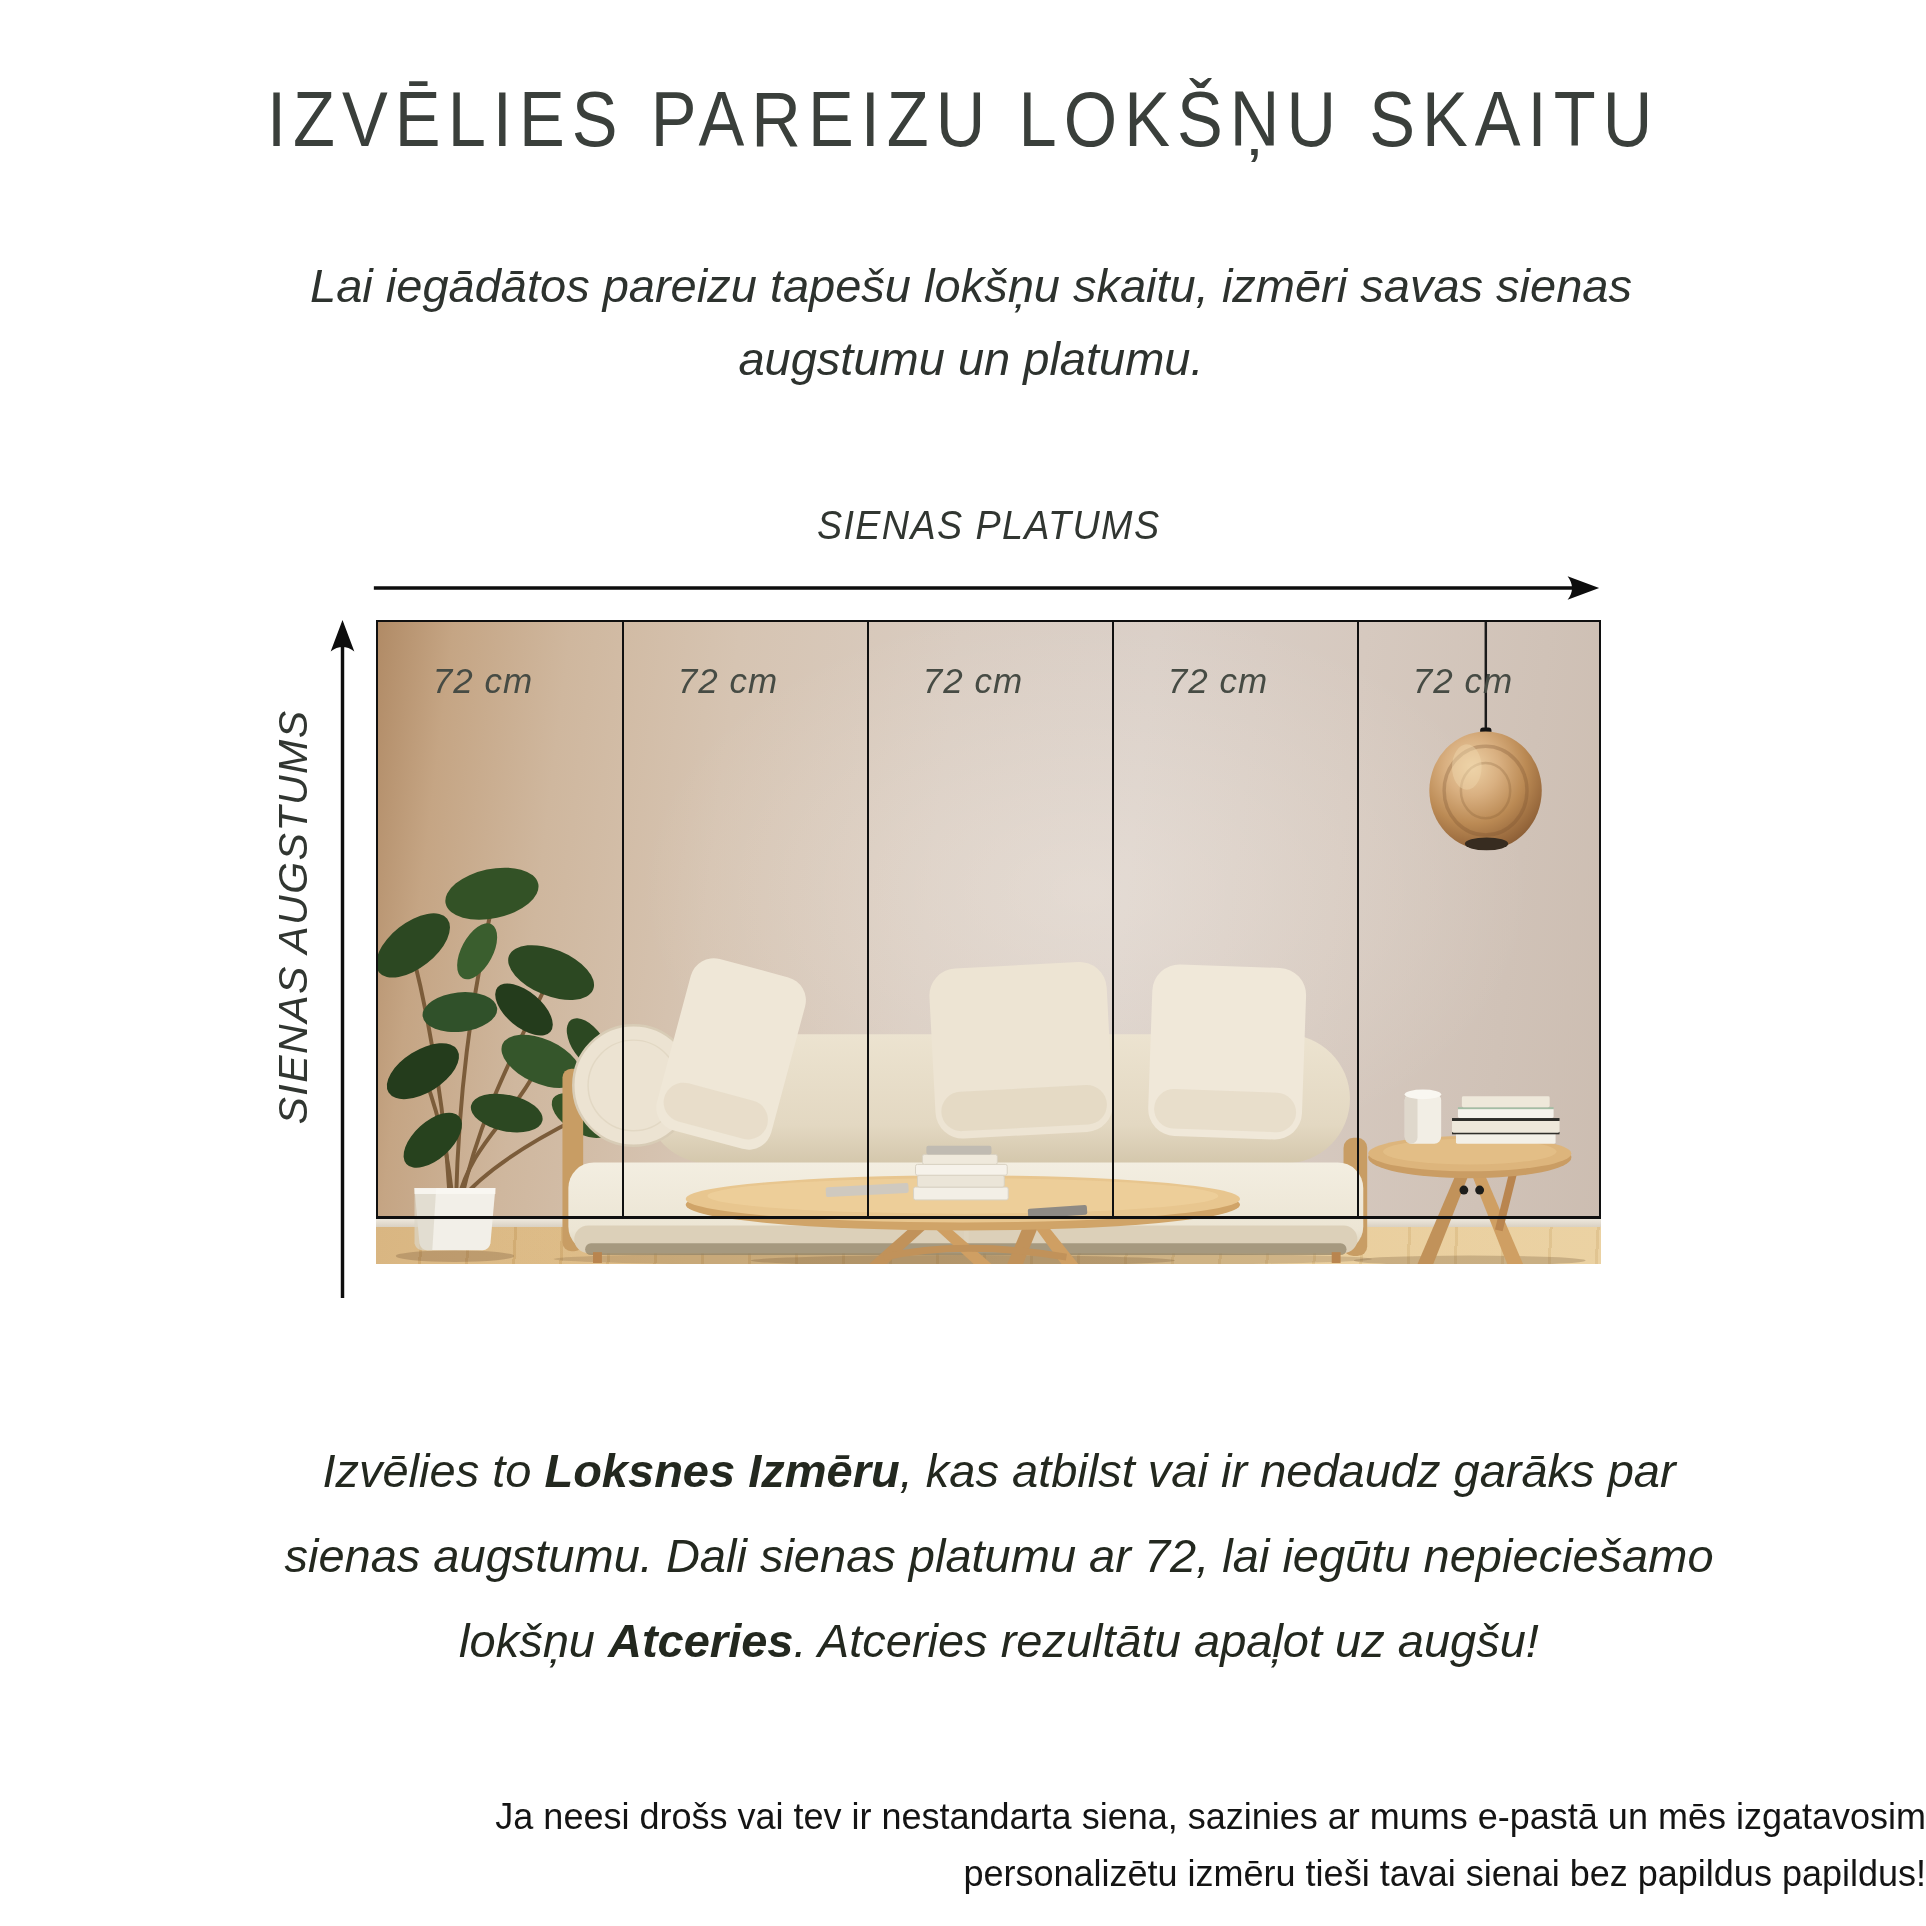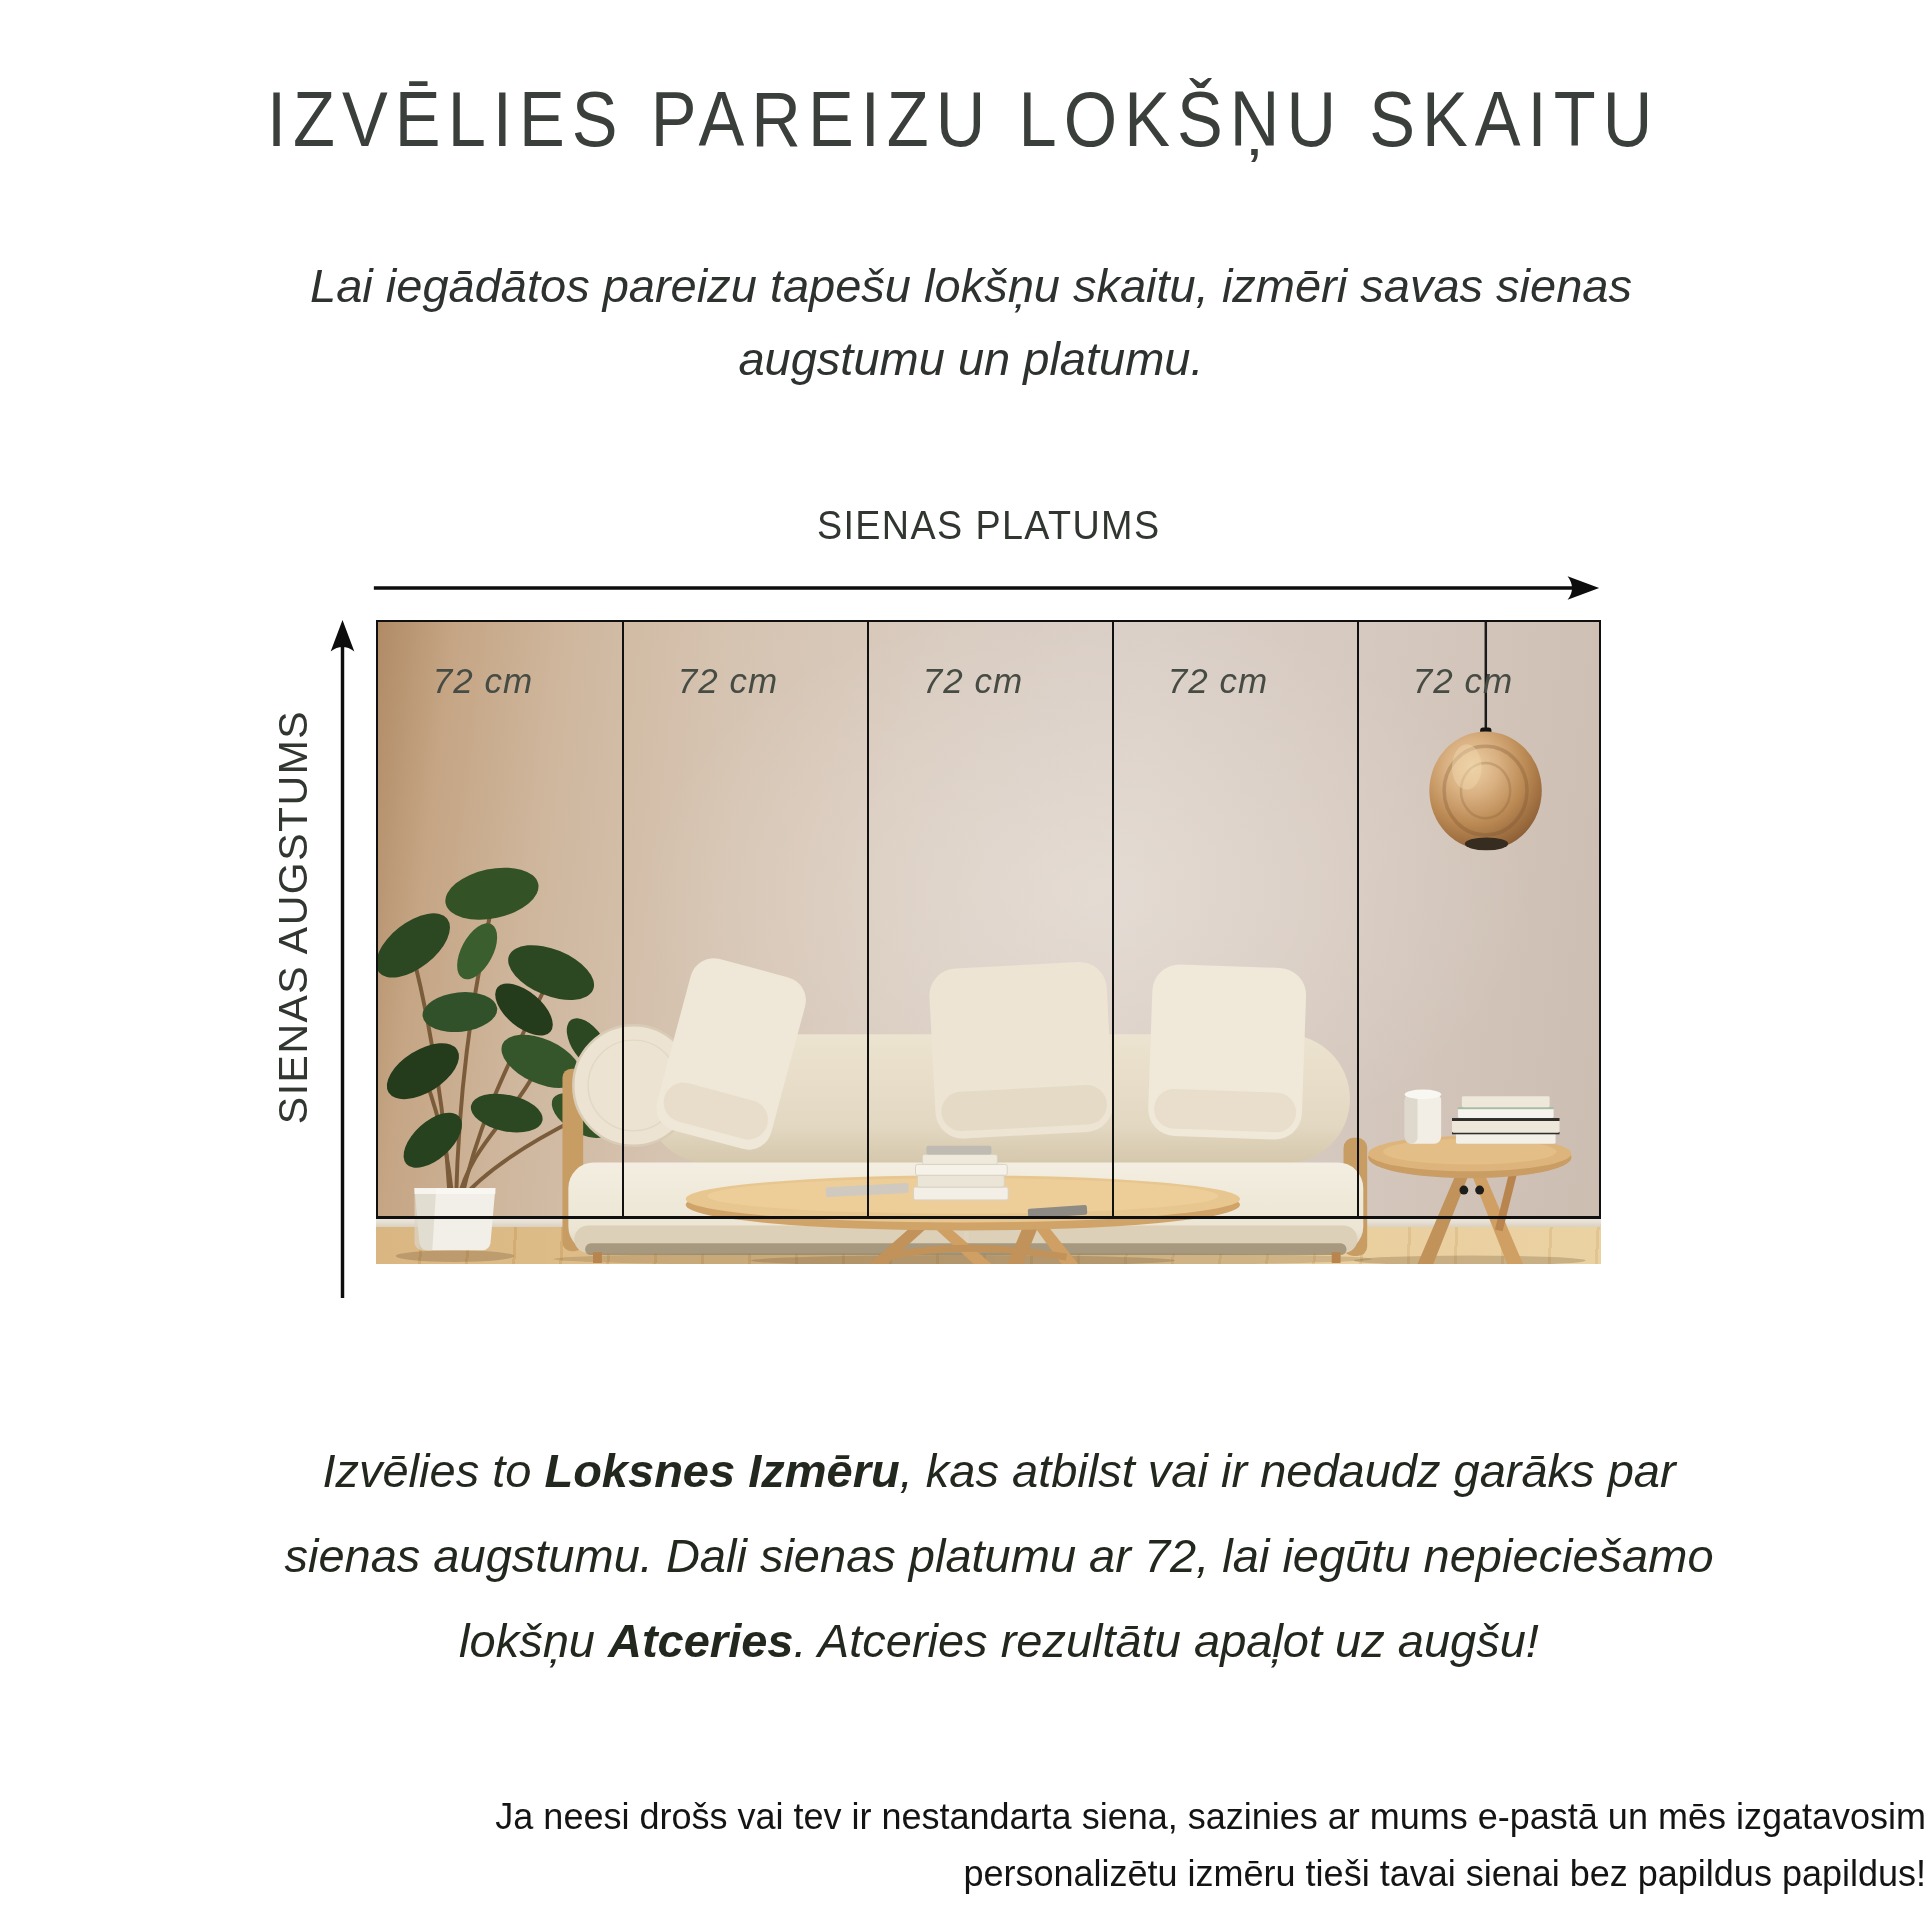--- a/index.html
+++ b/index.html
@@ -11,21 +11,21 @@
   
   .title-wrap{top:74px;left:0;width:1926px;text-align:center;}
   .title{
     display:inline-block;font-size:78px;font-weight:500;letter-spacing:8px;
     color:#3a3f3b;transform:scaleX(0.88);transform-origin:center;white-space:nowrap;
   }
   
   .subtitle{top:249px;left:0;width:1926px;text-align:center;
     font-style:italic;font-size:47px;line-height:73px;color:#2d322e;margin-left:8px;}
   
-  .axis-label{font-size:41px;letter-spacing:1.5px;color:#31363１;color:#313631;}
+  .axis-label{font-style:italic;font-size:41px;letter-spacing:1.5px;color:#31363１;color:#313631;}
   .w-label{top:502px;left:376px;width:1225px;text-align:center;}
   .w-label span{display:inline-block;transform:scaleX(.92);white-space:nowrap;}
   .h-label{top:917px;left:293px;width:0;height:0;}
   .h-label span{
     display:inline-block;white-space:nowrap;
     transform:translate(-50%,-50%) rotate(-90deg);
   }
   
   .photo{top:620px;left:376px;width:1225px;height:644px;overflow:hidden;}
   .wall{position:absolute;inset:0;

